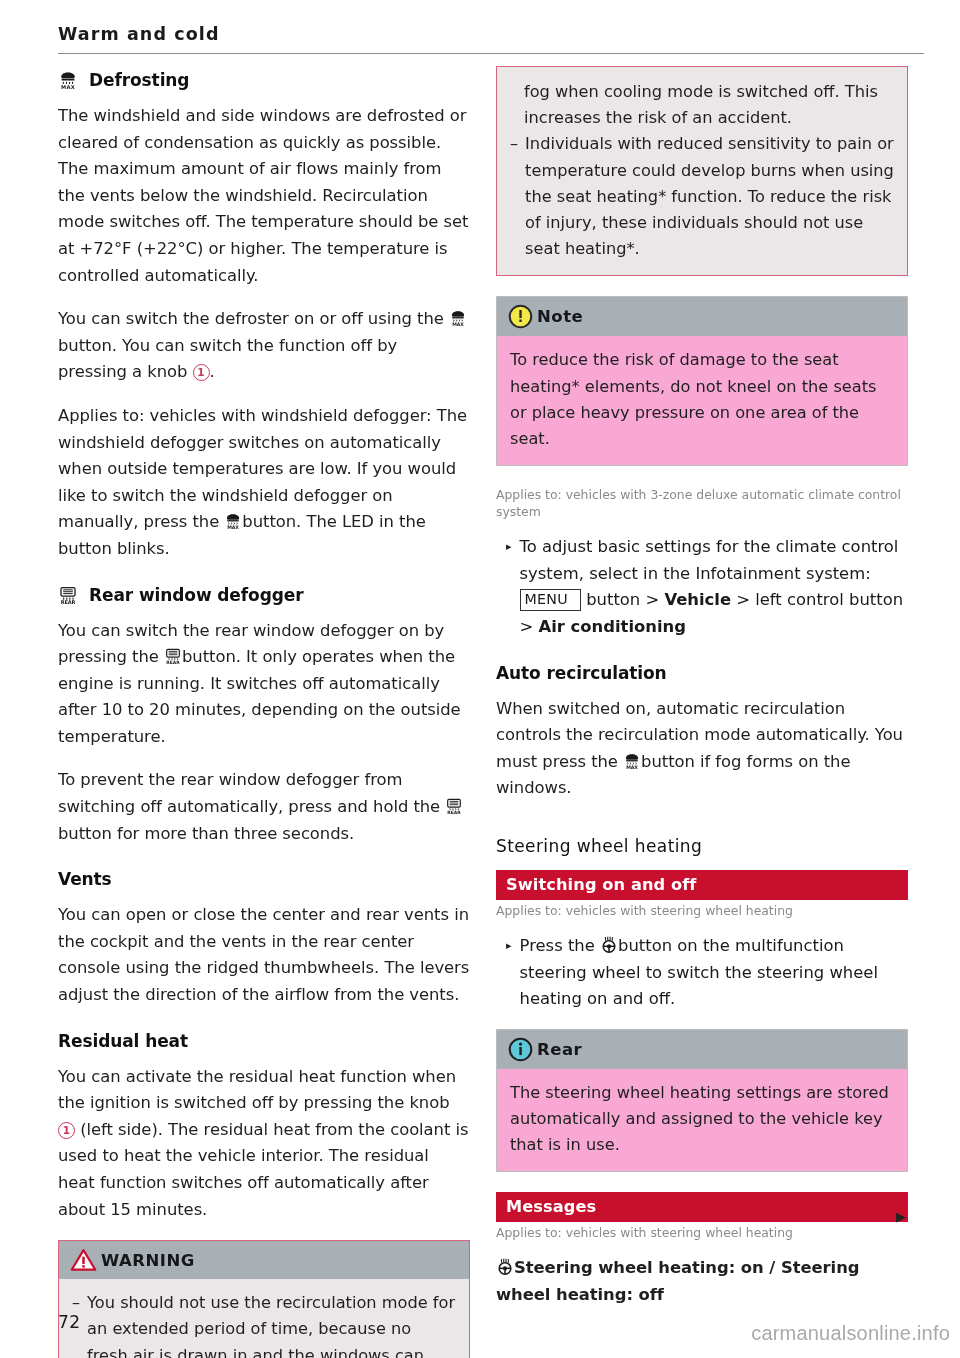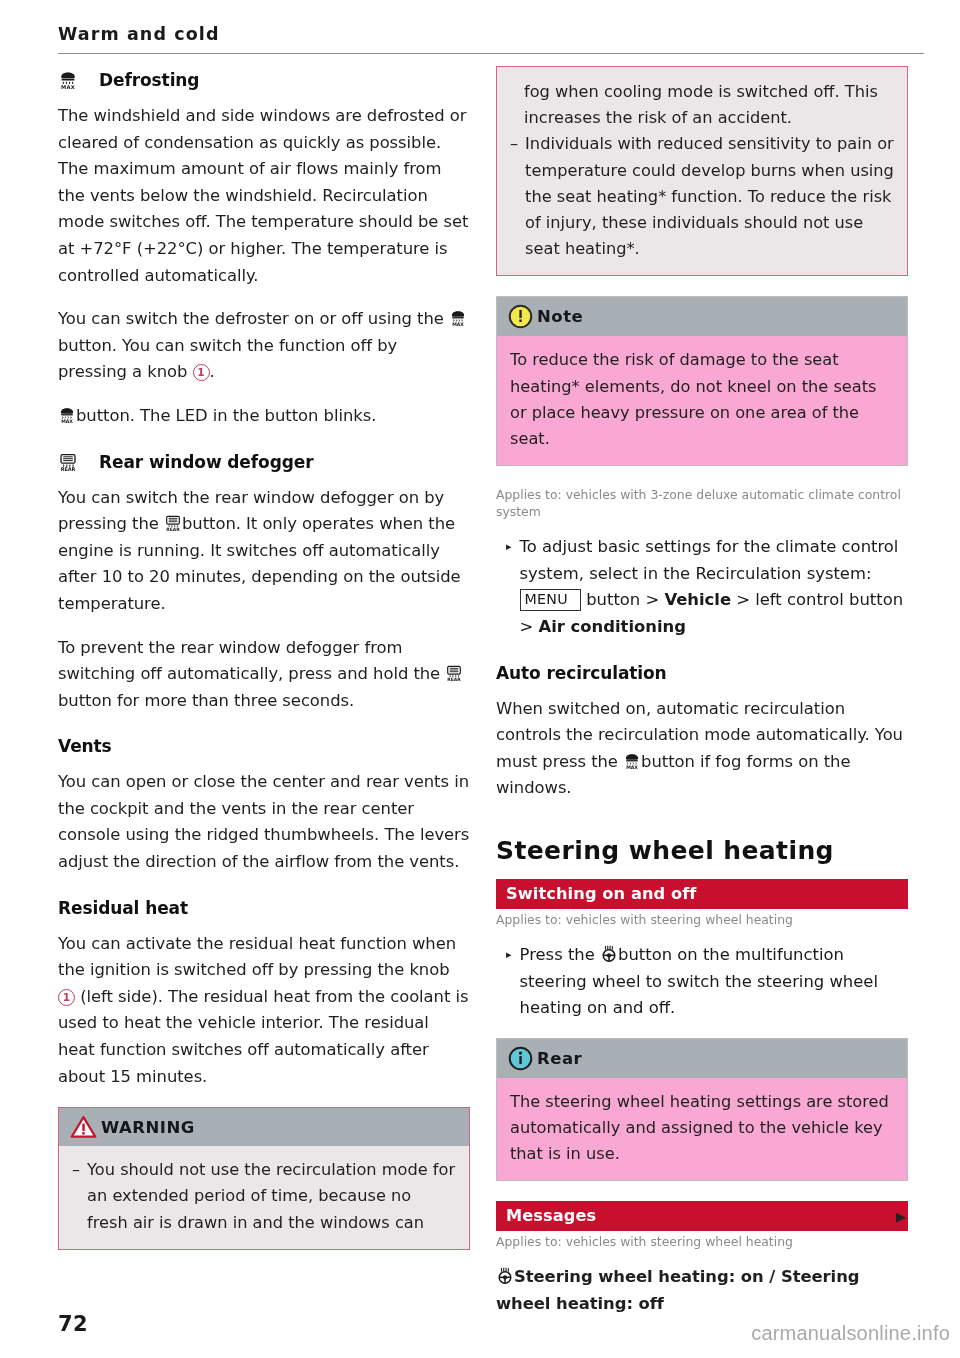--- a/index.html
+++ b/index.html
@@ -63,27 +63,27 @@
   h3.sub {
     font-size: 17px;
     font-weight: bold;
     margin: 22px 0 13px 0;
     color: #111;
     letter-spacing: -0.1px;
   }
   h3.sub.icon-head {
     display: flex;
     align-items: center;
-    gap: 21px;
+    gap: 11px;
   }
   h3.sub.first { margin-top: 4px; }
 
   h2.chapter {
-    font-size: 25px;
-    font-weight: bold;
+    font-size: 17px;
+    font-weight: normal;
     letter-spacing: 0.4px;
     margin: 34px 0 14px 0;
     color: #111;
   }
 
   
   .redbar {
     background: #c8102e;
     color: #ffffff;
     font-size: 16.2px;
@@ -192,22 +192,22 @@
     text-align: center;
     vertical-align: 1px;
     font-weight: bold;
   }
 
   
   .folio {
     position: absolute;
     left: 46px;
     top: 1312px;
-    font-size: 21px;
-    font-weight: bold;
+    font-size: 17px;
+    font-weight: normal;
     color: #1a1a1a;
     letter-spacing: 0.5px;
   }
   .watermark {
     position: absolute;
     right: 16px;
     top: 1322px;
     font-size: 20px;
     color: #a9a9a9;
     letter-spacing: 0.2px;
@@ -268,20 +268,21 @@
             <rect x="3.6" y="9.0" width="12.8" height="1.5"></rect>
             <path d="M5.0 11.8c.6.6.6 1.4 0 2.0M8.1 11.8c.6.6.6 1.4 0 2.0M11.2 11.8c.6.6.6 1.4 0 2.0M14.3 11.8c.6.6.6 1.4 0 2.0" stroke="#1b1b1b" stroke-width="1.1" fill="none"></path>
             <text x="10" y="19.2" font-size="5.2" font-family="DejaVu Sans, sans-serif" text-anchor="middle" font-weight="bold">MAX</text>
           </g>
         </svg>
       </span><span>button. You can switch the function off by pressing a knob</span>
       <span class="icon-circ-num">1</span><span>.</span>
     </p>
 
     <p class="body">
+      <span>Applies to: vehicles with windshield defogger: The windshield defogger switches on automatically when outside temperatures are low. If you would like to switch the windshield defogger on manually, press the</span>
       <span class="icon">
         <svg width="18" height="18" viewBox="0 0 20 20">
           <g fill="#1b1b1b">
             <path d="M3.2 6.6c0-2.4 3-4.2 6.8-4.2s6.8 1.8 6.8 4.2c0 .7-.3 1.3-.8 1.9H4C3.5 7.9 3.2 7.3 3.2 6.6z"></path>
             <rect x="5.3" y="3.4" width="1.1" height="4.3"></rect>
             <rect x="7.6" y="2.9" width="1.1" height="4.8"></rect>
             <rect x="9.9" y="2.8" width="1.1" height="4.9"></rect>
             <rect x="12.2" y="3.1" width="1.1" height="4.6"></rect>
             <rect x="3.6" y="9.0" width="12.8" height="1.5"></rect>
             <path d="M5.0 11.8c.6.6.6 1.4 0 2.0M8.1 11.8c.6.6.6 1.4 0 2.0M11.2 11.8c.6.6.6 1.4 0 2.0M14.3 11.8c.6.6.6 1.4 0 2.0" stroke="#1b1b1b" stroke-width="1.1" fill="none"></path>
@@ -396,21 +397,21 @@
       <div class="callout-body">
         <p>To reduce the risk of damage to the seat heating* elements, do not kneel on the seats or place heavy pressure on one area of the seat.</p>
       </div>
     </div>
 
     <div class="applies">Applies to: vehicles with 3-zone deluxe automatic climate control system</div>
 
     <div class="step">
       <span class="arrow">▸</span>
       <span class="step-text">
-        <span>To adjust basic settings for the climate control system, select in the Recirculation system:</span>
+        <span>To adjust basic settings for the climate control system, select in the Infotainment system:</span>
         <span class="menukey">MENU</span>
         <span>button &gt;</span>
         <b class="bold">Vehicle</b>
         <span>&gt; left control button &gt;</span>
         <b class="bold">Air conditioning</b>
       </span>
     </div>
 
     <h3 class="sub">Auto recirculation</h3>
     <p class="body">

